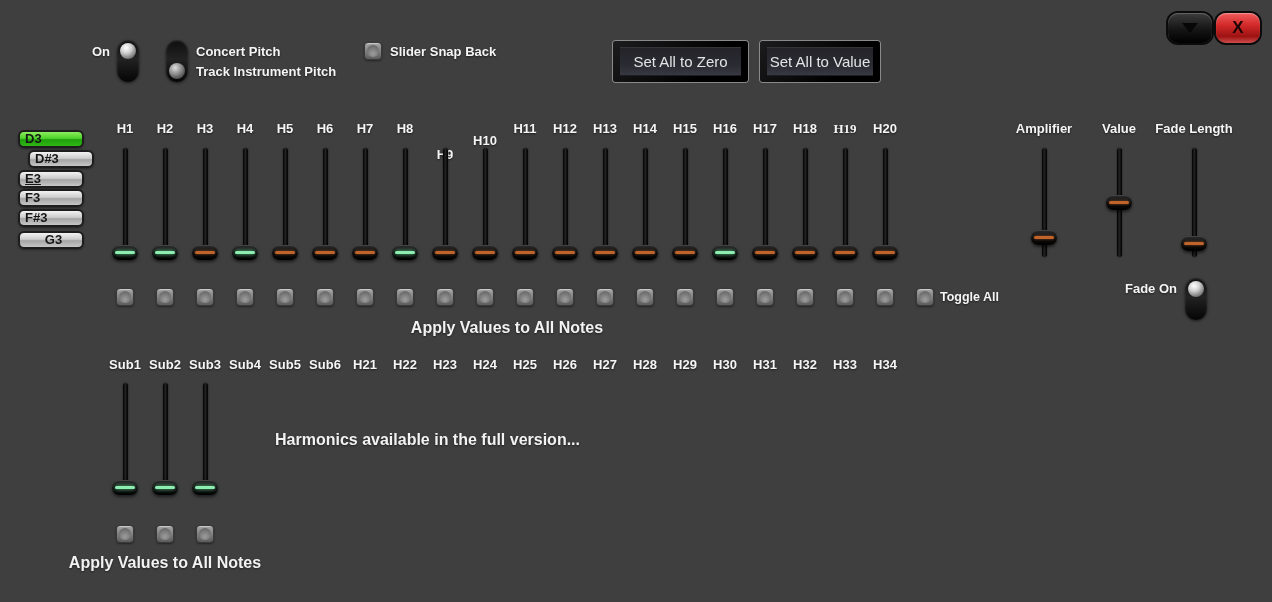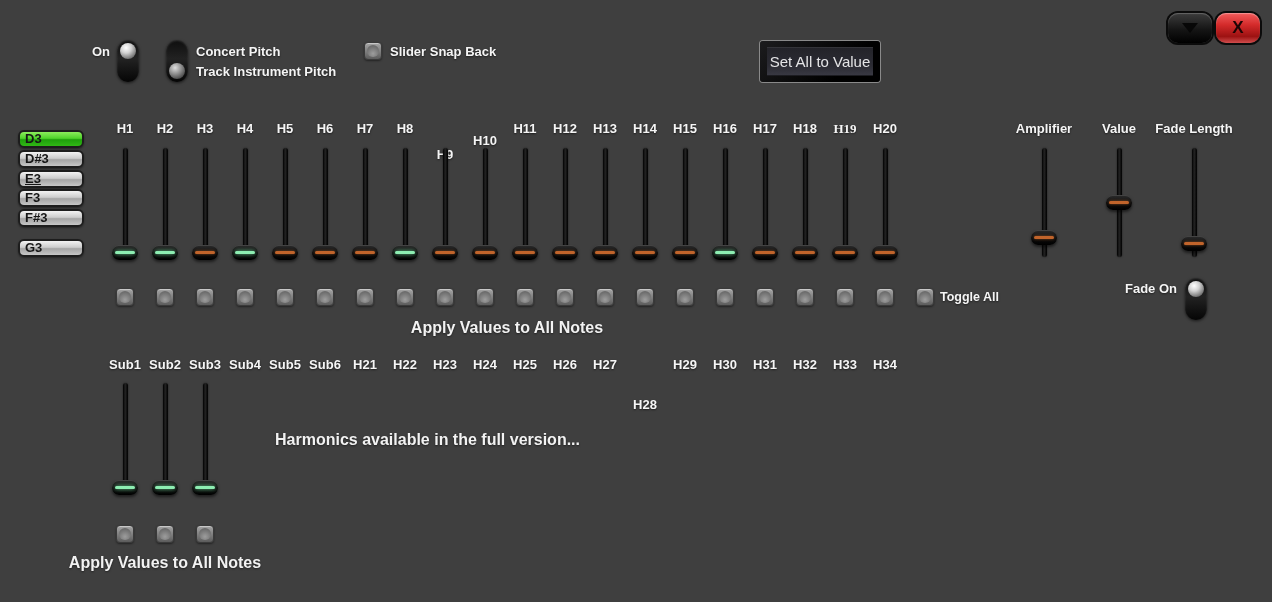--- a/index.html
+++ b/index.html
@@ -79,20 +79,23 @@
   </div>
   <div class="toggle" style="left:166px;top:40px;">
     <div class="knob kb dim"></div>
   </div>
   <div class="tlabel" style="left:196px;top:44px;">Concert Pitch</div>
   <div class="tlabel" style="left:196px;top:64px;">Track Instrument Pitch</div>
 
   <div class="checkbox" style="left:364px;top:42px;"></div>
   <div class="tlabel" style="left:390px;top:44px;">Slider Snap Back</div>
 
+  <div class="push-btn" style="left:613px;width:135px;">
+    <div class="face">Set All to Zero</div>
+  </div>
   <div class="push-btn" style="left:760px;width:120px;">
     <div class="face">Set All to Value</div>
   </div>
 
   <div id="note-list"></div>
 
   <div id="built"></div>
 
   <div class="tlabel" style="left:940px;top:290px;font-size:12.5px;">Toggle All</div>
   <div class="checkbox" style="left:916px;top:288px;"></div>
@@ -100,25 +103,25 @@
 
   <div class="small-label" style="left:275px;top:431px;font-weight:600;">Harmonics available in the full version...</div>
   <div class="small-label" style="left:65px;top:554px;width:200px;text-align:center;">Apply Values to All Notes</div>
 
   <div class="hlabel" style="left:1097px;top:281px;width:80px;text-align:right;">Fade On</div>
   <div class="toggle" style="left:1185px;top:278px;">
     <div class="knob kt bright"></div>
   </div>
 
 <div class="note-btn active" style="top: 130px;">D3</div>
-    <div class="note-btn" style="top: 149.8px;">D#3</div>
+    <div class="note-btn" style="top: 149.8px; margin-left: 10px;">D#3</div>
     <div class="note-btn" style="top: 169.6px; text-decoration: underline;">E3</div>
     <div class="note-btn" style="top: 189.4px;">F3</div>
     <div class="note-btn" style="top: 209.2px;">F#3</div>
-    <div class="note-btn" style="top: 239px;">G3</div>
+    <div class="note-btn" style="top: 231px; text-align: center;">G3</div>
     <div class="hlabel" style="left: 103px; top: 121px;">H1</div>
     <div class="track" style="left: 122.5px; top: 148px; height: 109px;"></div>
     <div class="handle" style="left: 112px; top: 245.14px;">
       <div class="stripe green"></div>
     </div>
     <div class="checkbox" style="left: 116px; top: 288px;"></div>
     <div class="hlabel" style="left: 143px; top: 121px;">H2</div>
     <div class="track" style="left: 162.5px; top: 148px; height: 109px;"></div>
     <div class="handle" style="left: 152px; top: 245.14px;">
       <div class="stripe green"></div>
@@ -253,21 +256,21 @@
     <div class="hlabel" style="left: 223px; top: 357px;">Sub4</div>
     <div class="hlabel" style="left: 263px; top: 357px;">Sub5</div>
     <div class="hlabel" style="left: 303px; top: 357px;">Sub6</div>
     <div class="hlabel" style="left: 343px; top: 357px;">H21</div>
     <div class="hlabel" style="left: 383px; top: 357px;">H22</div>
     <div class="hlabel" style="left: 423px; top: 357px;">H23</div>
     <div class="hlabel" style="left: 463px; top: 357px;">H24</div>
     <div class="hlabel" style="left: 503px; top: 357px;">H25</div>
     <div class="hlabel" style="left: 543px; top: 357px;">H26</div>
     <div class="hlabel" style="left: 583px; top: 357px;">H27</div>
-    <div class="hlabel" style="left: 623px; top: 357px; margin-top: 40px;">H28</div>
+    <div class="hlabel" style="left: 623px; top: 357px;">H28</div>
     <div class="hlabel" style="left: 663px; top: 357px;">H29</div>
     <div class="hlabel" style="left: 703px; top: 357px;">H30</div>
     <div class="hlabel" style="left: 743px; top: 357px;">H31</div>
     <div class="hlabel" style="left: 783px; top: 357px;">H32</div>
     <div class="hlabel" style="left: 823px; top: 357px;">H33</div>
     <div class="hlabel" style="left: 863px; top: 357px;">H34</div>
     <div class="hlabel" style="left: 999px; top: 121px; width: 90px;">Amplifier</div>
     <div class="track" style="left: 1041.5px; top: 148px; height: 109px;"></div>
     <div class="handle" style="left: 1031px; top: 229.88px;">
       <div class="stripe orange"></div>

